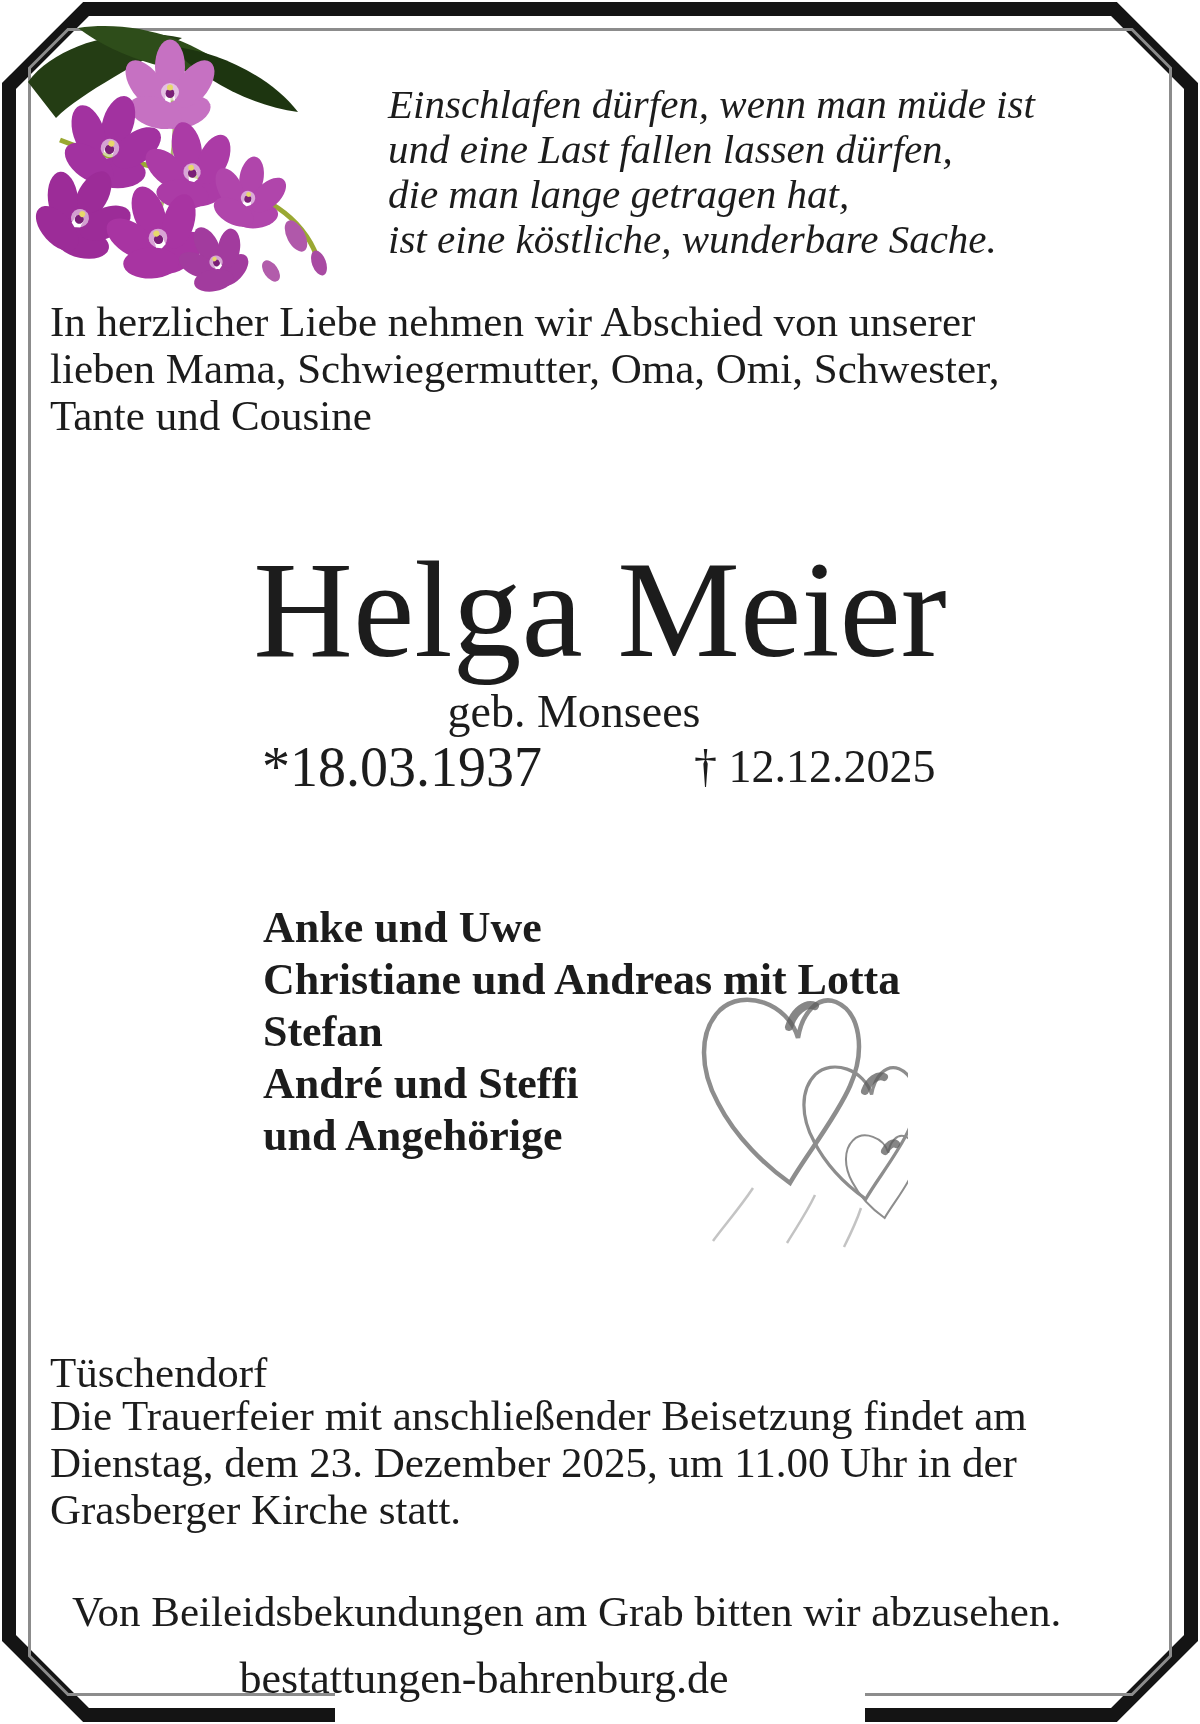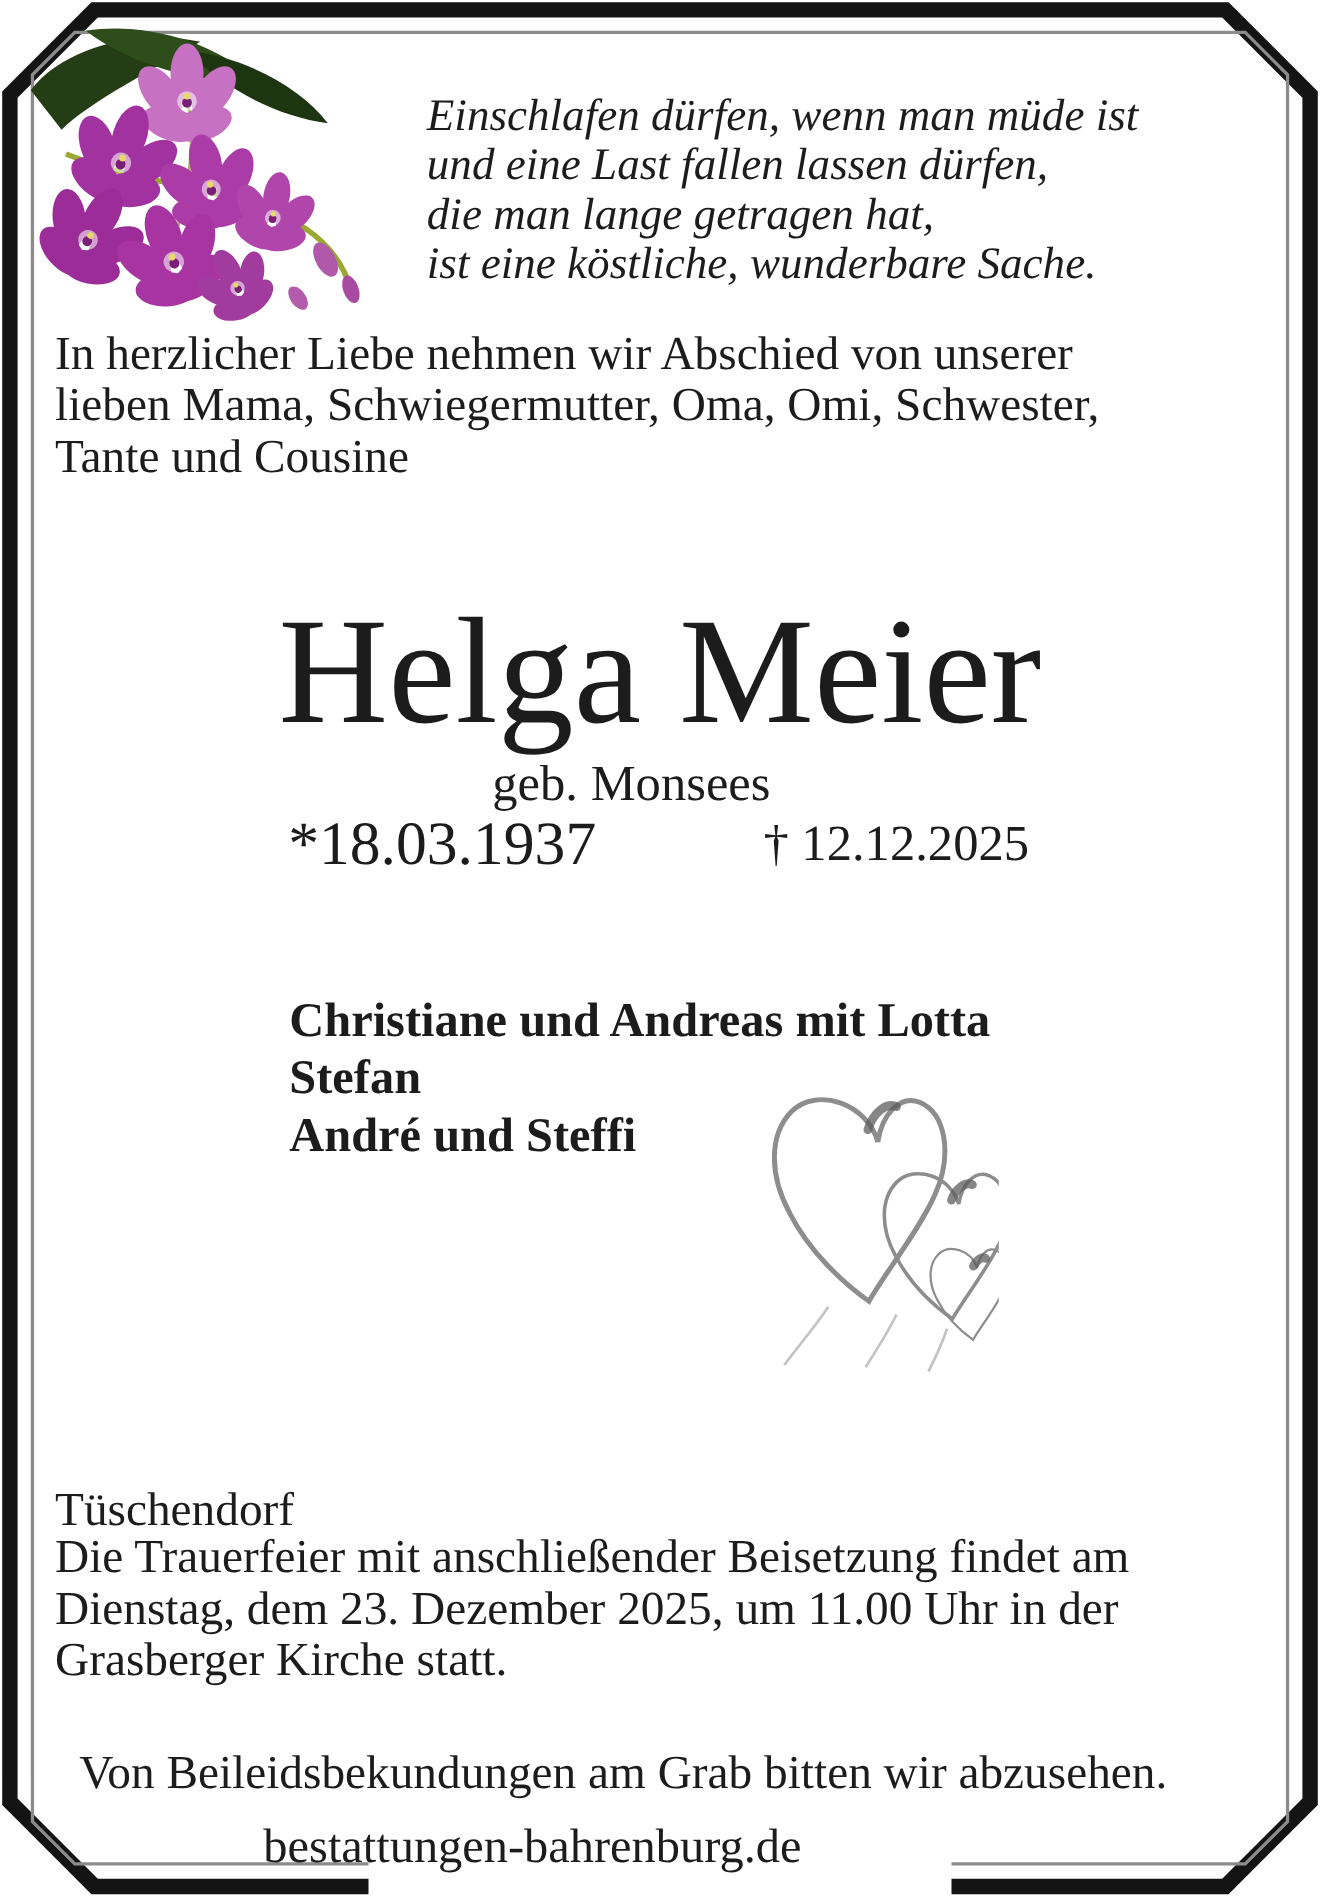--- a/index.html
+++ b/index.html
@@ -122,23 +122,25 @@
   <div class="line">Tante und Cousine</div>
 </div>
 
 <div id="deceased-name" class="abs z2 line">Helga Meier</div>
 <div id="maiden-name" class="abs z2 line">geb. Monsees</div>
 
 <div id="birth-date" class="abs z2 line">*18.03.1937</div>
 <div id="death-date" class="abs z2 line">† 12.12.2025</div>
 
 <div id="mourners" class="abs z2">
+  <div class="line">Anke und Uwe</div>
   <div class="line">Christiane und Andreas mit Lotta</div>
   <div class="line">Stefan</div>
   <div class="line">André und Steffi</div>
+  <div class="line">und Angehörige</div>
 </div>
 
 <div id="place" class="abs z2 line">Tüschendorf</div>
 
 <div id="funeral" class="abs z2">
   <div class="line">Die Trauerfeier mit anschließender Beisetzung findet am</div>
   <div class="line">Dienstag, dem 23. Dezember 2025, um 11.00 Uhr in der</div>
   <div class="line">Grasberger Kirche statt.</div>
 </div>
 

